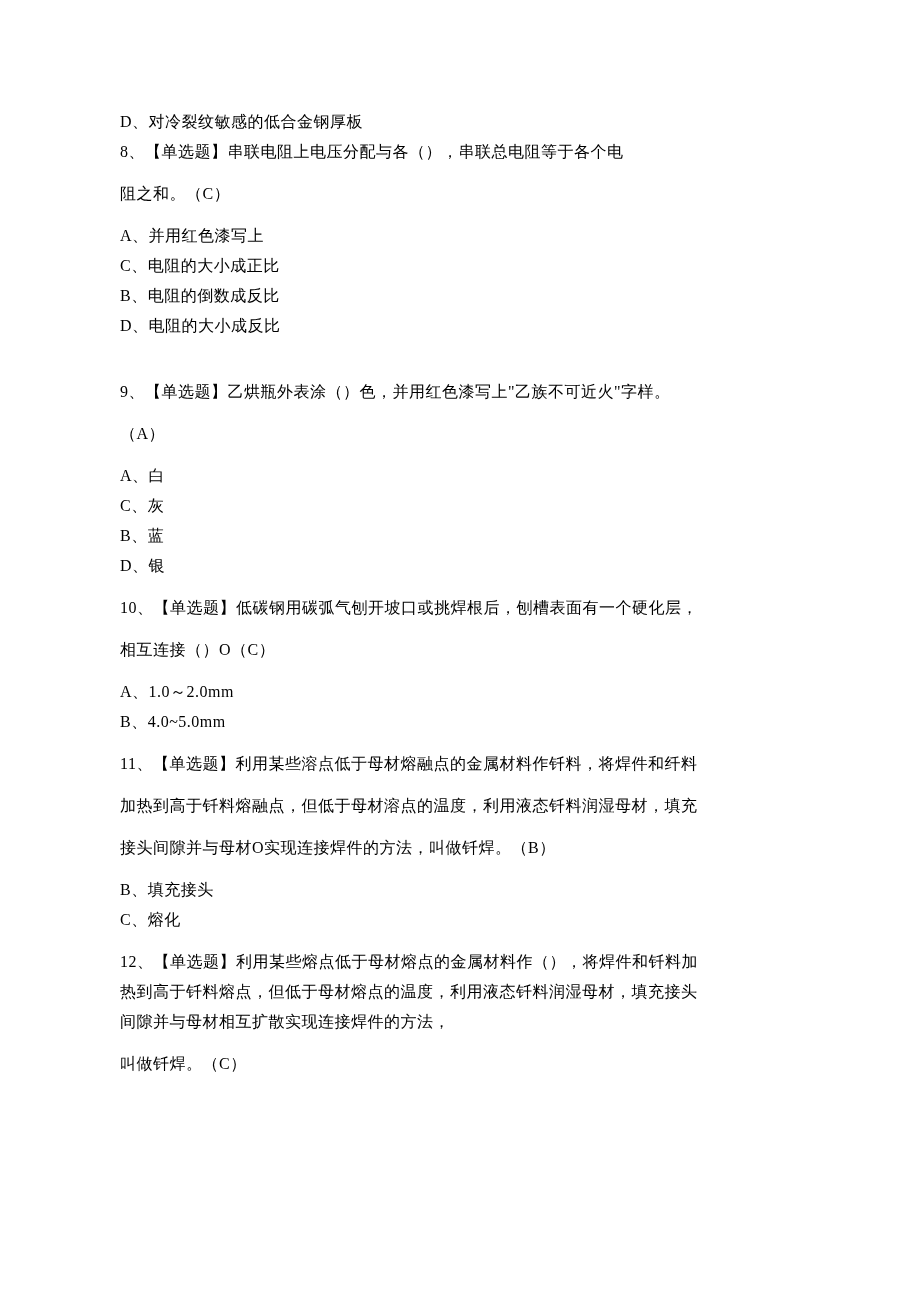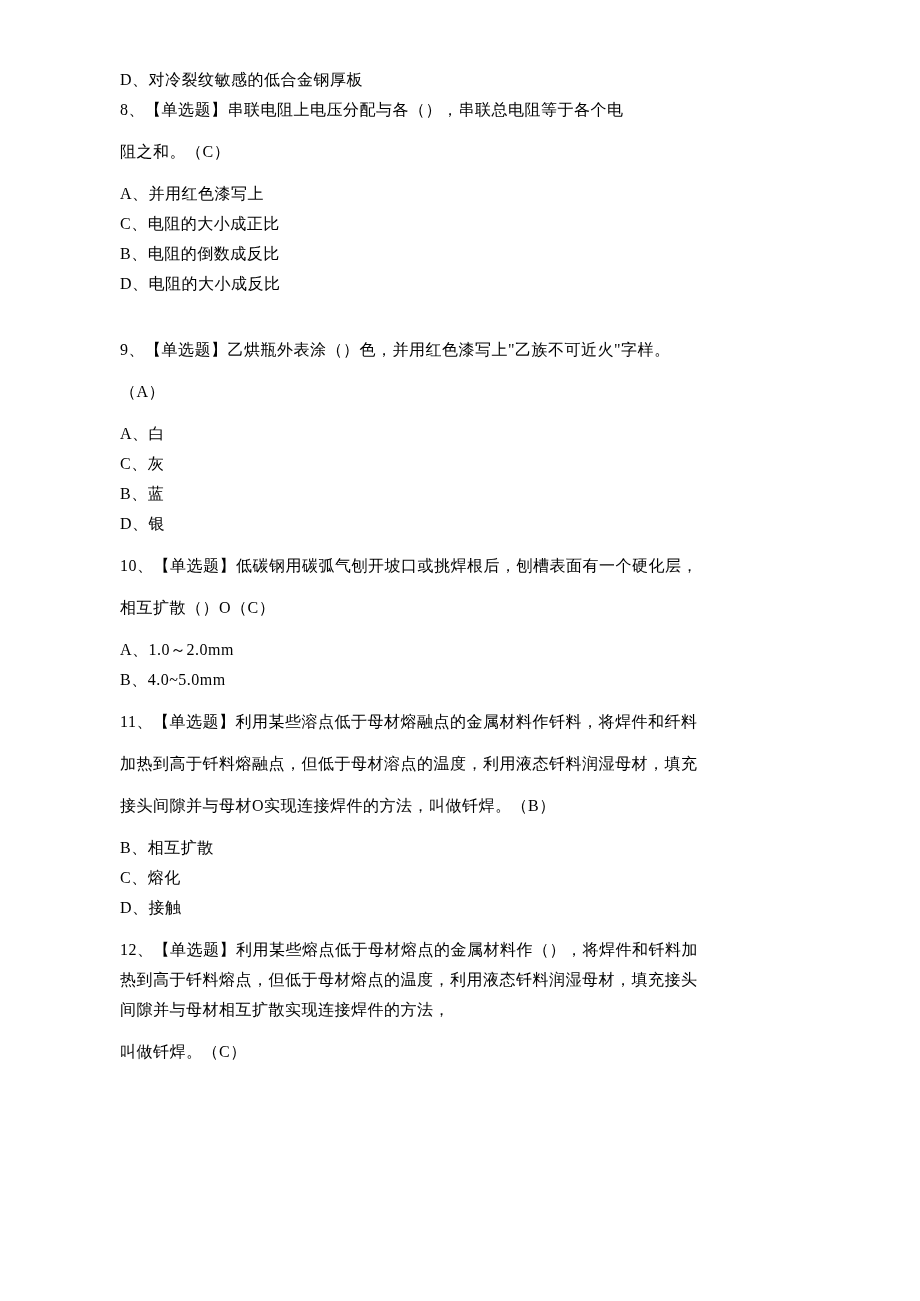--- a/index.html
+++ b/index.html
@@ -7,21 +7,21 @@
     padding: 0;
     background: #ffffff;
     font-family: "SimSun", "宋体", serif;
     font-size: 16px;
     color: #000000;
     line-height: 1.5;
   }
   .page {
     width: 910px;
     min-height: 1301px;
-    padding: 68px 120px 80px 120px;
+    padding: 110px 120px 80px 120px;
     box-sizing: border-box;
   }
   .line {
     margin: 0 0 6px 0;
     letter-spacing: 0.5px;
   }
   .gap-sm { height: 12px; }
   .gap-md { height: 24px; }
 </style>
 </head>
@@ -48,36 +48,35 @@
   <div class="gap-sm"></div>
   <p class="line">A、白</p>
   <p class="line">C、灰</p>
   <p class="line">B、蓝</p>
   <p class="line">D、银</p>
 
   <div class="gap-sm"></div>
 
   <p class="line">10、【单选题】低碳钢用碳弧气刨开坡口或挑焊根后，刨槽表面有一个硬化层，</p>
   <div class="gap-sm"></div>
-  <p class="line">相互扩散（）O（C）</p>
+  <p class="line">相互连接（）O（C）</p>
   <div class="gap-sm"></div>
   <p class="line">A、1.0～2.0mm</p>
   <p class="line">B、4.0~5.0mm</p>
 
   <div class="gap-sm"></div>
 
   <p class="line">11、【单选题】利用某些溶点低于母材熔融点的金属材料作钎料，将焊件和纤料</p>
   <div class="gap-sm"></div>
   <p class="line">加热到高于钎料熔融点，但低于母材溶点的温度，利用液态钎料润湿母材，填充</p>
   <div class="gap-sm"></div>
   <p class="line">接头间隙并与母材O实现连接焊件的方法，叫做钎焊。（B）</p>
   <div class="gap-sm"></div>
-  <p class="line">B、相互扩散</p>
+  <p class="line">B、填充接头</p>
   <p class="line">C、熔化</p>
-  <p class="line">D、接触</p>
 
   <div class="gap-sm"></div>
 
   <p class="line">12、【单选题】利用某些熔点低于母材熔点的金属材料作（），将焊件和钎料加</p>
   <p class="line">热到高于钎料熔点，但低于母材熔点的温度，利用液态钎料润湿母材，填充接头</p>
   <p class="line">间隙并与母材相互扩散实现连接焊件的方法，</p>
   <div class="gap-sm"></div>
   <p class="line">叫做钎焊。（C）</p>
 
 </div>

